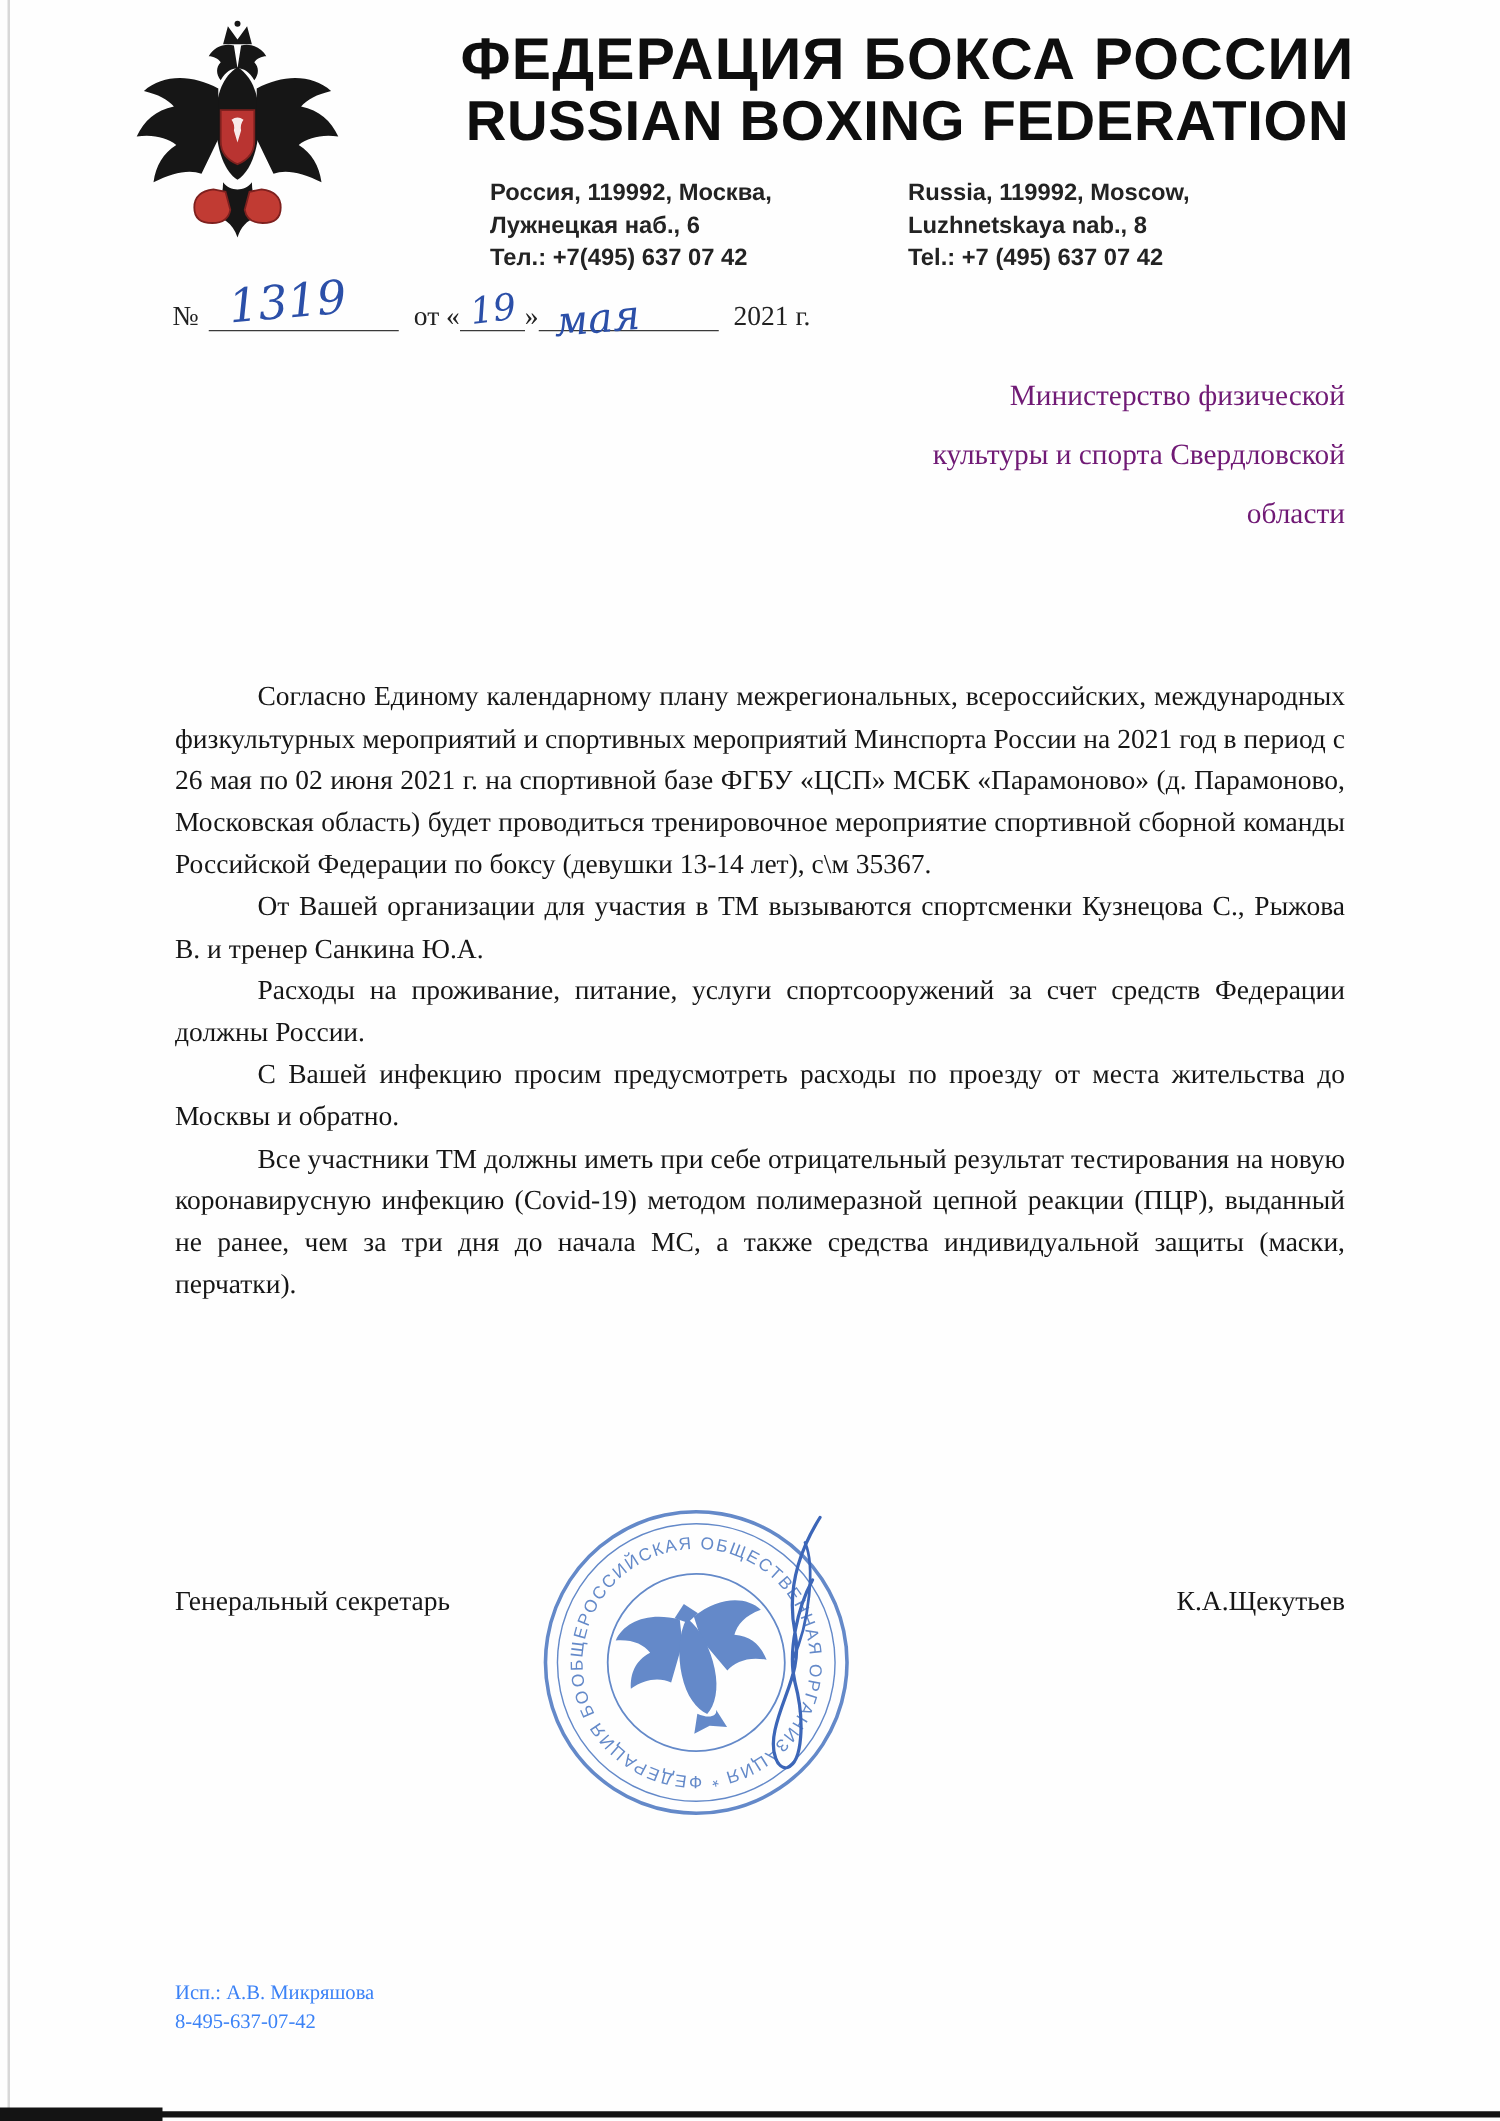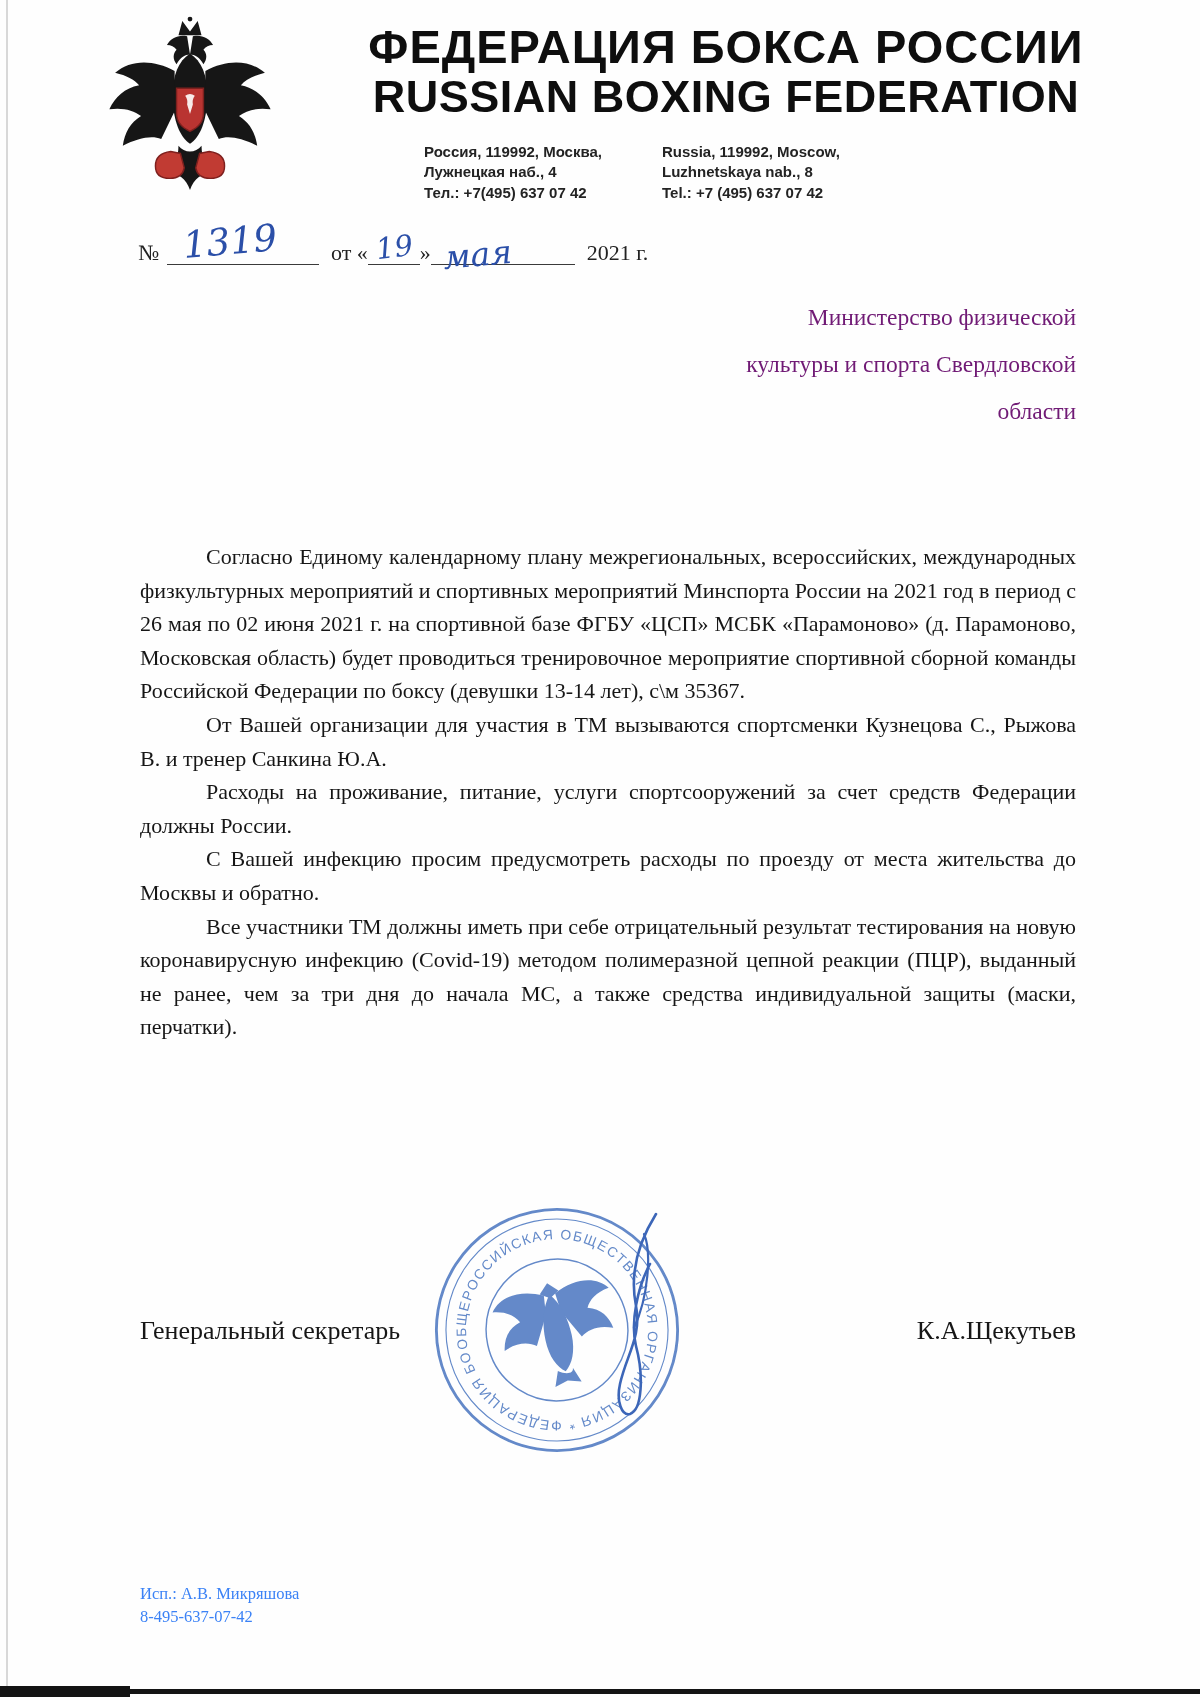--- a/index.html
+++ b/index.html
@@ -11,23 +11,23 @@
 
   
   .emblem { position:absolute; left:94px; top:14px; width:192px; height:204px; }
   .titles {
     position:absolute; left:348px; top:22px; width:756px; text-align:center;
     font-family:"Liberation Sans", sans-serif; font-weight:bold; color:#0e0e0e;
   }
   .title-ru { font-size:47px; letter-spacing:1px; line-height:1.06; }
   .title-en { font-size:45px; letter-spacing:0.5px; line-height:1.12; }
   .addresses {
-    position:absolute; top:142px; left:392px; display:flex; gap:60px;
+    position:absolute; top:142px; left:392px; display:flex; gap:109px;
     font-family:"Liberation Sans", sans-serif; font-weight:bold;
-    font-size:15px; line-height:1.36; color:#232323;margin-left:32px;
+    font-size:19px; line-height:1.36; color:#232323;
   }
   .addresses .line { display:block; }
 
   
   .ref { position:absolute; top:240px; left:138px; font-size:22px; color:#222; }
   .blank { display:inline-block; border-bottom:1.6px solid #3a3a3a; position:relative; height:24px; vertical-align:-5px; }
   .blank.num   { width:152px; margin:0 12px 0 8px; }
   .blank.day   { width:52px; }
   .blank.month { width:144px; margin-right:12px; }
   .hw { position:absolute; font-family:"DejaVu Serif", serif; font-style:italic; color:#2b4fa8; white-space:nowrap; }
@@ -36,21 +36,21 @@
   .hw.month { left:12px; bottom:-10px; font-size:33px; transform:rotate(-5deg); }
 
   
   .recipient { position:absolute; top:294px; right:124px; text-align:right; font-size:23.5px; line-height:47px; color:#701a75; }
 
   
   .body-text { position:absolute; top:540px; left:140px; width:936px; }
   .body-text p { margin:0; text-align:justify; text-indent:66px; font-size:22px; line-height:33.6px; color:#161616; }
 
   
-  .sig-row { position:absolute; top:1268px; left:140px; width:936px; display:flex; justify-content:space-between; font-size:26px; color:#161616;margin-top:48px; }
+  .sig-row { position:absolute; top:1268px; left:140px; width:936px; display:flex; justify-content:space-between; font-size:22px; color:#161616; }
   .stamp-wrap { position:absolute; left:423px; top:1196px; width:268px; height:268px; transform:rotate(-12deg); opacity:0.88; }
   .sign-ink  { position:absolute; left:586px; top:1206px; width:115px; height:228px; }
 
   
   .footer-note { position:absolute; left:140px; top:1582px; font-size:16.5px; line-height:23px; color:#3b82f6; }
 
   
   .scan-left   { position:absolute; left:6px; top:0; bottom:0; width:2px; background:#d8d8d8; }
   .scan-bottom { position:absolute; left:0; right:0; bottom:3px; height:5px; background:#141414; }
   .scan-corner { position:absolute; left:0; bottom:0; width:130px; height:11px; background:#141414; }
@@ -82,21 +82,21 @@
     </svg>
 
     <div class="titles">
       <div class="title-ru">ФЕДЕРАЦИЯ БОКСА РОССИИ</div>
       <div class="title-en">RUSSIAN BOXING FEDERATION</div>
     </div>
 
     <div class="addresses">
       <div>
         <span class="line">Россия, 119992, Москва,</span>
-        <span class="line">Лужнецкая наб., 4</span>
+        <span class="line">Лужнецкая наб., 6</span>
         <span class="line">Тел.: +7(495) 637 07 42</span>
       </div>
       <div>
         <span class="line">Russia, 119992, Moscow,</span>
         <span class="line">Luzhnetskaya nab., 8</span>
         <span class="line">Tel.: +7 (495) 637 07 42</span>
       </div>
     </div>
   </div>
 

